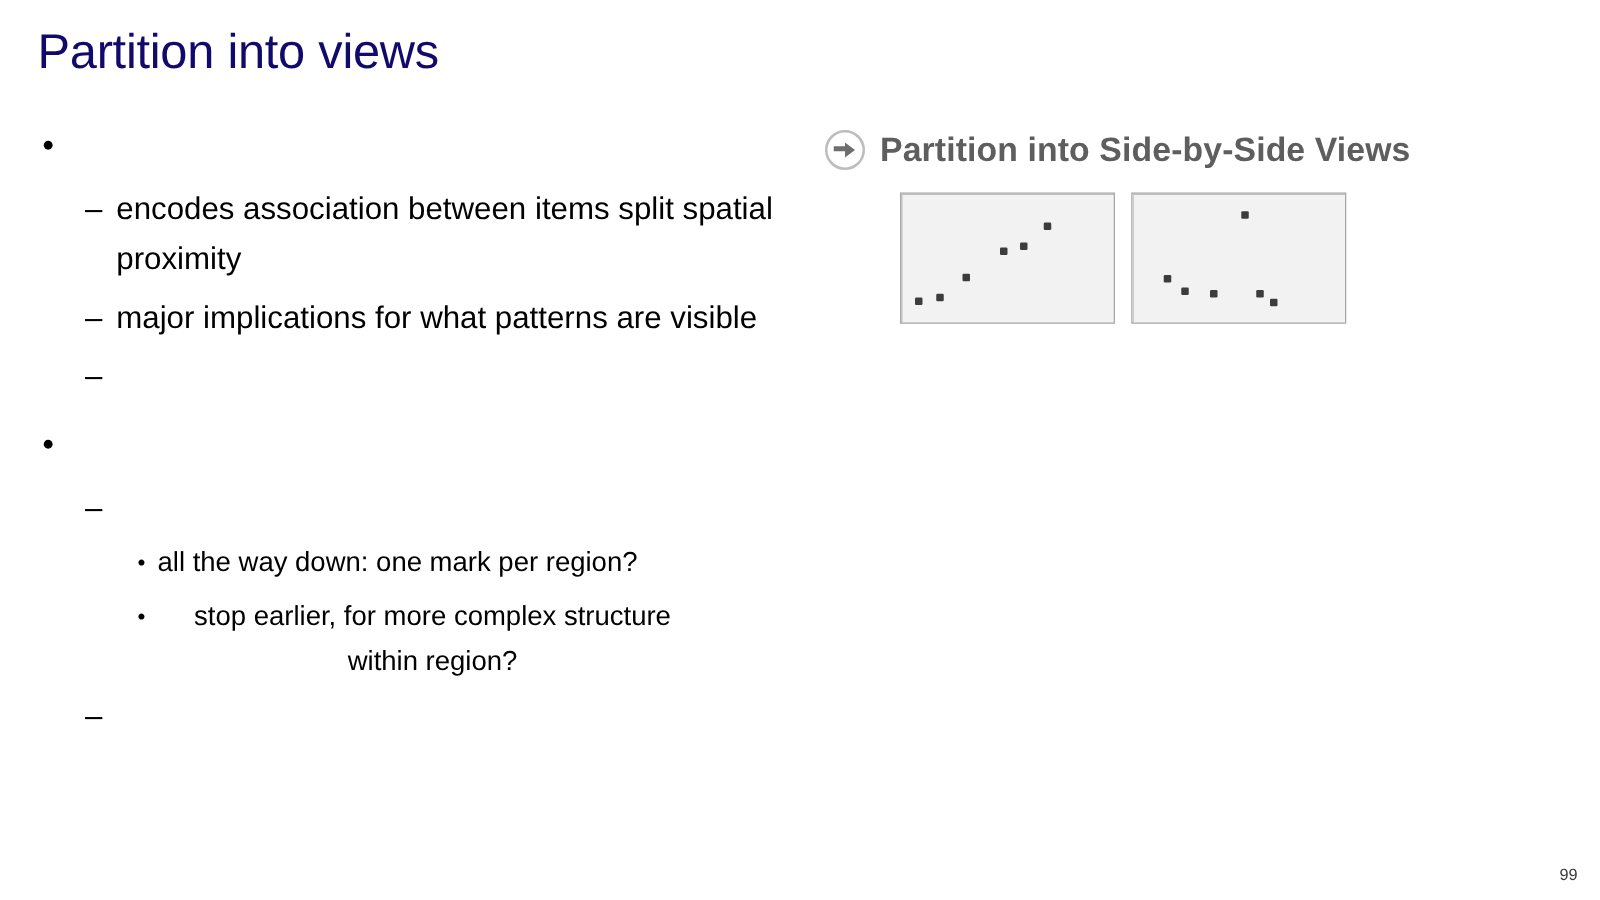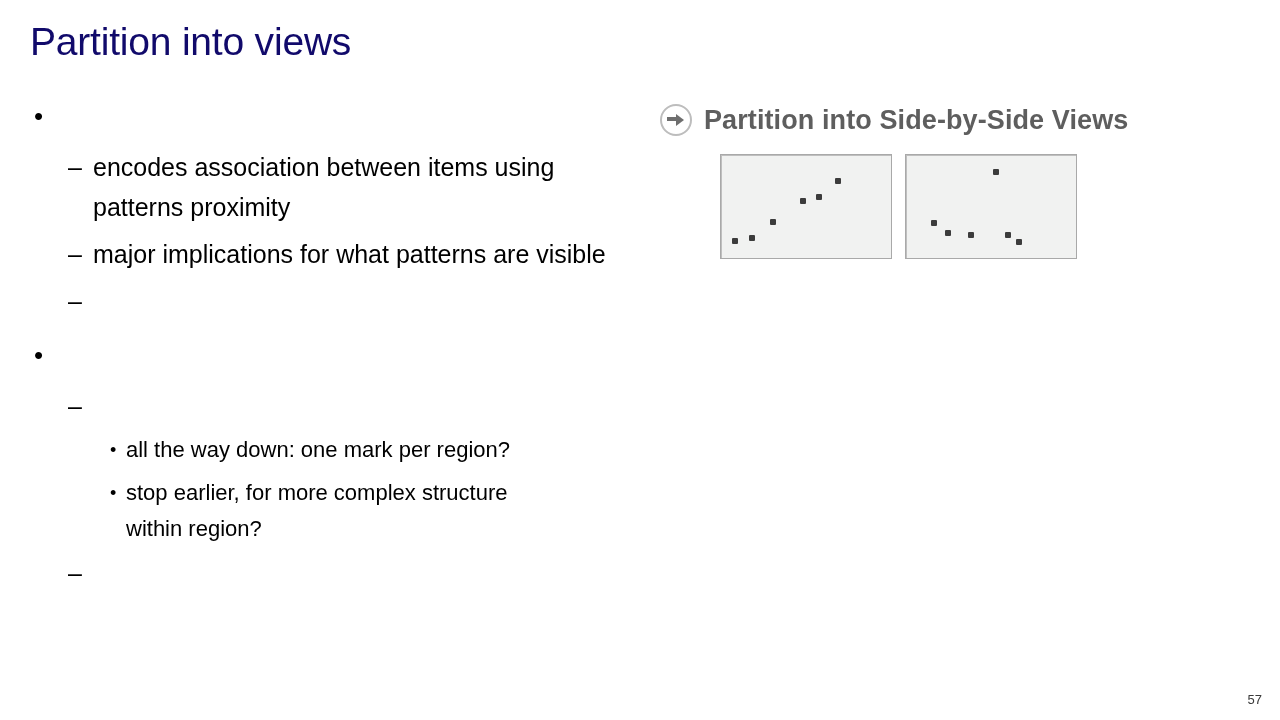--- a/index.html
+++ b/index.html
@@ -81,21 +81,21 @@
     font-size: 22px;
     line-height: 36px;
     margin-left: 80px;
   }
   .lvl3 .mk {
     width: 16px;
     flex: 0 0 16px;
     font-size: 18px;
     line-height: 36px;
   }
-  .lvl3 .tx { max-width: 440px; }
+  .lvl3 .tx { max-width: 440px; text-align: center; }
 
   .sp-1 { margin-top: 6px; }
   .sp-2 { margin-top: 7px; }
   .sp-3 { margin-top: 10px; }
 
   
   .figure {
     position: absolute;
     left: 660px;
     top: 96px;
@@ -188,21 +188,21 @@
   <div class="slide-title">Partition into views</div>
 
   <div class="body-col">
 
     <div class="blk lvl1">
       <span class="mk">•</span>
     </div>
 
     <div class="blk lvl2 sp-1">
       <span class="mk">–</span>
-      <span class="tx">encodes association between items using patterns proximity</span>
+      <span class="tx">encodes association between items split spatial proximity</span>
     </div>
 
     <div class="blk lvl2 sp-2">
       <span class="mk">–</span>
       <span class="tx">major implications for what patterns are visible</span>
     </div>
 
     <div class="blk lvl2 sp-2">
       <span class="mk">–</span>
     </div>
@@ -250,15 +250,15 @@
           <div class="dot" style="left: 25px; top: 65px; background: rgb(60, 60, 60);"></div>
           <div class="dot" style="left: 39px; top: 75px; background: rgb(60, 60, 60);"></div>
           <div class="dot" style="left: 62px; top: 77px; background: rgb(60, 60, 60);"></div>
           <div class="dot" style="left: 99px; top: 77px; background: rgb(60, 60, 60);"></div>
           <div class="dot" style="left: 110px; top: 84px; background: rgb(60, 60, 60);"></div>
           <div class="dot" style="left: 87px; top: 14px; background: rgb(60, 60, 60);"></div>
         </div>
     </div>
   </div>
 
-  <div class="page-num">57</div>
+  <div class="page-num">99</div>
 
 </div>
 
 </body></html>

